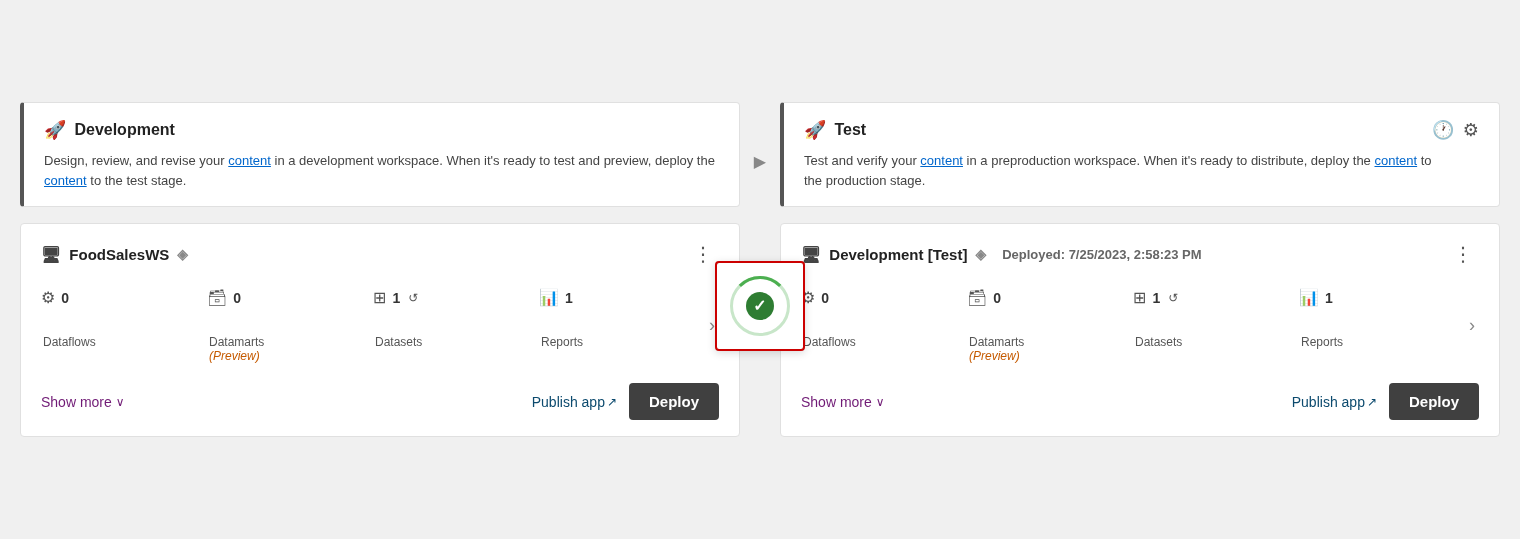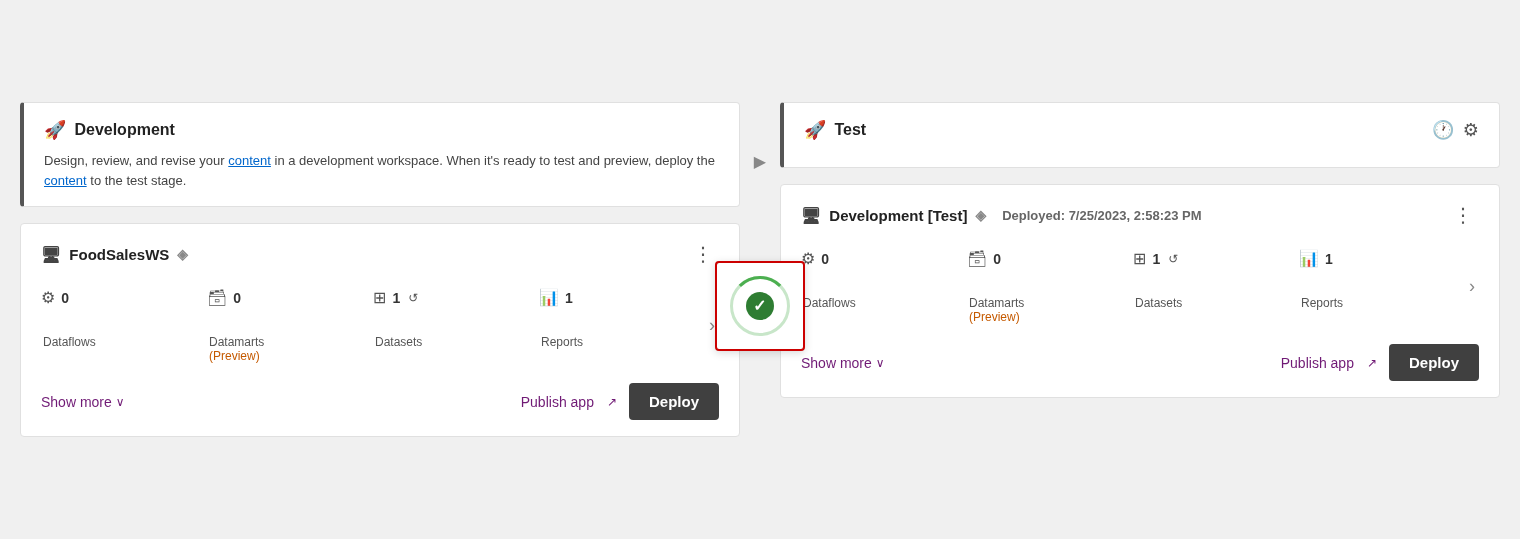--- a/index.html
+++ b/index.html
@@ -130,20 +130,21 @@
     }
     .metric-label {
       font-size: 12px;
       color: #555;
       padding-left: 2px;
       margin-top: 24px;
     }
     .metric-label .preview {
       color: #c55a00;
       display: block;
+      font-style: italic;
     }
     .refresh-icon {
       font-size: 12px;
       color: #555;
       margin-left: 2px;
     }
     .chevron-right {
       font-size: 18px;
       color: #888;
       cursor: pointer;
@@ -168,23 +169,23 @@
       font-size: 12px;
     }
     .footer-actions {
       display: flex;
       align-items: center;
       gap: 12px;
     }
     .publish-link {
       display: flex;
       align-items: center;
-      gap: 13px;
+      gap: 2px;
       font-size: 14px;
-      color: #701a75;
+      color: #0c4a6e;
       cursor: pointer;
       font-weight: 500;
       text-decoration: none;
     }
     .external-icon {
       font-size: 12px;
     }
     .deploy-btn {
       background: #404040;
       color: #fff;
@@ -368,20 +369,23 @@
 
   <div class="stage-wrapper">
 
     <div class="stage-header test">
       <div style="display:flex; justify-content:space-between; align-items:flex-start;">
         <div>
           <div class="stage-title">
             <span class="stage-title-icon">🚀</span>
             <span>Test</span>
           </div>
+          <div class="stage-desc">
+            Test and verify your <span class="highlight">content</span> in a preproduction workspace. When it's ready to distribute, deploy the <span class="highlight">content</span> to the production stage.
+          </div>
         </div>
         <div class="settings-icons">
           <span class="settings-icon-btn">🕐</span>
           <span class="settings-icon-btn">⚙</span>
         </div>
       </div>
     </div>
 
     <div class="workspace-card">
       <div class="workspace-header">

